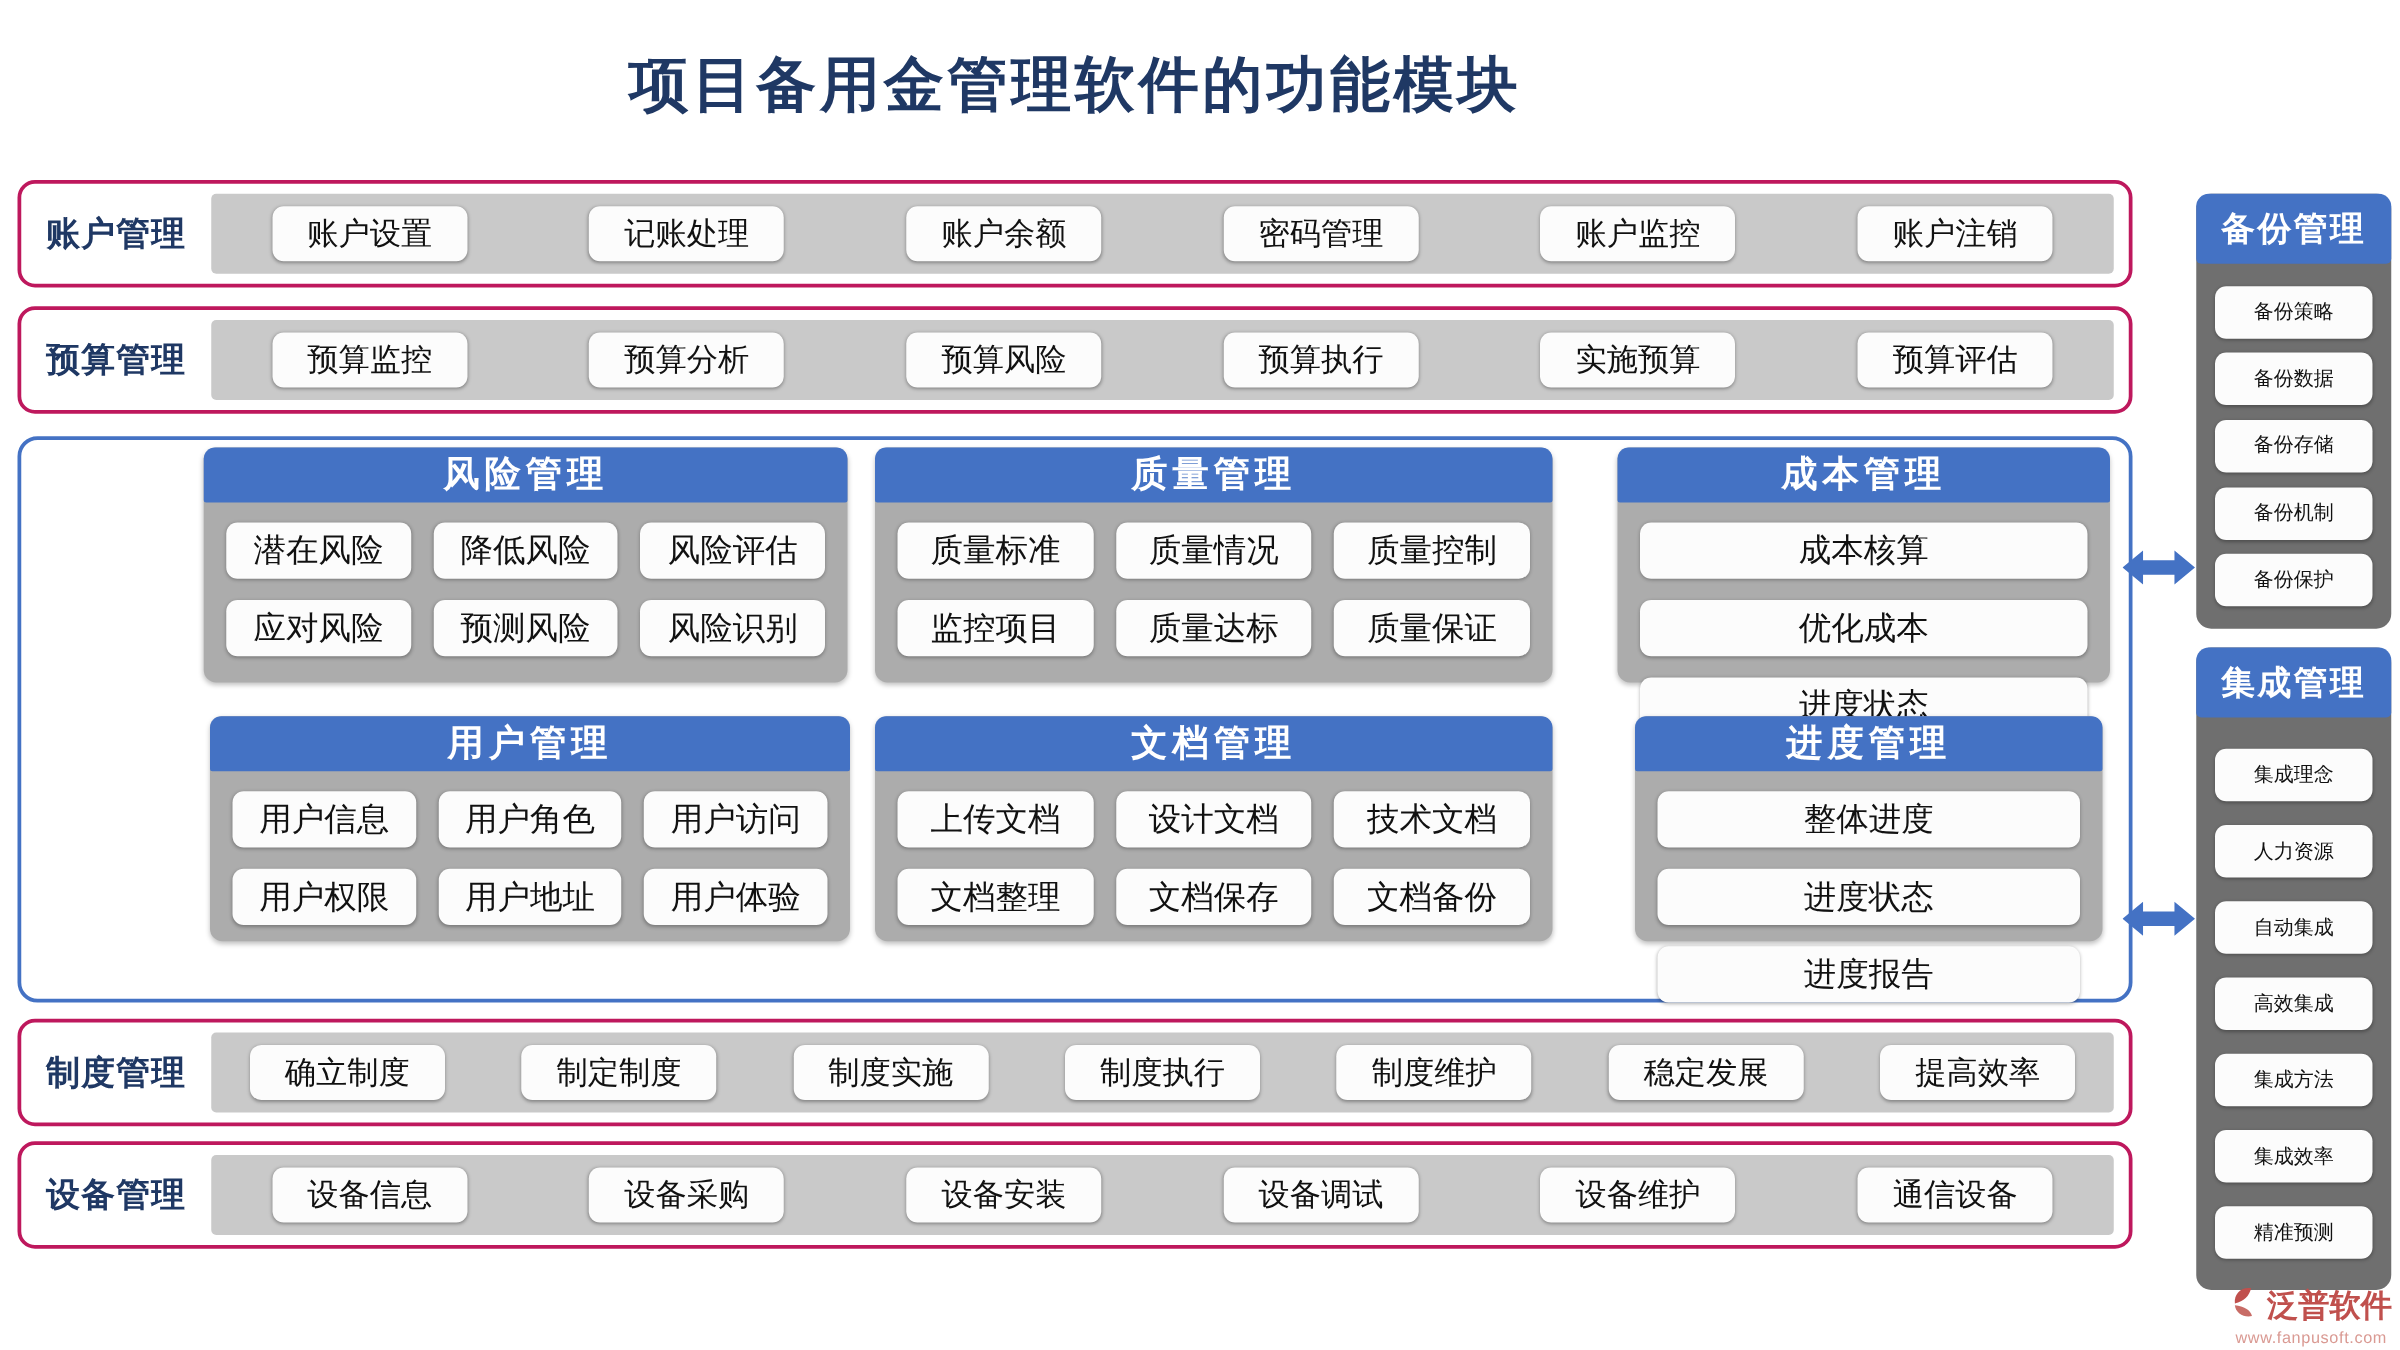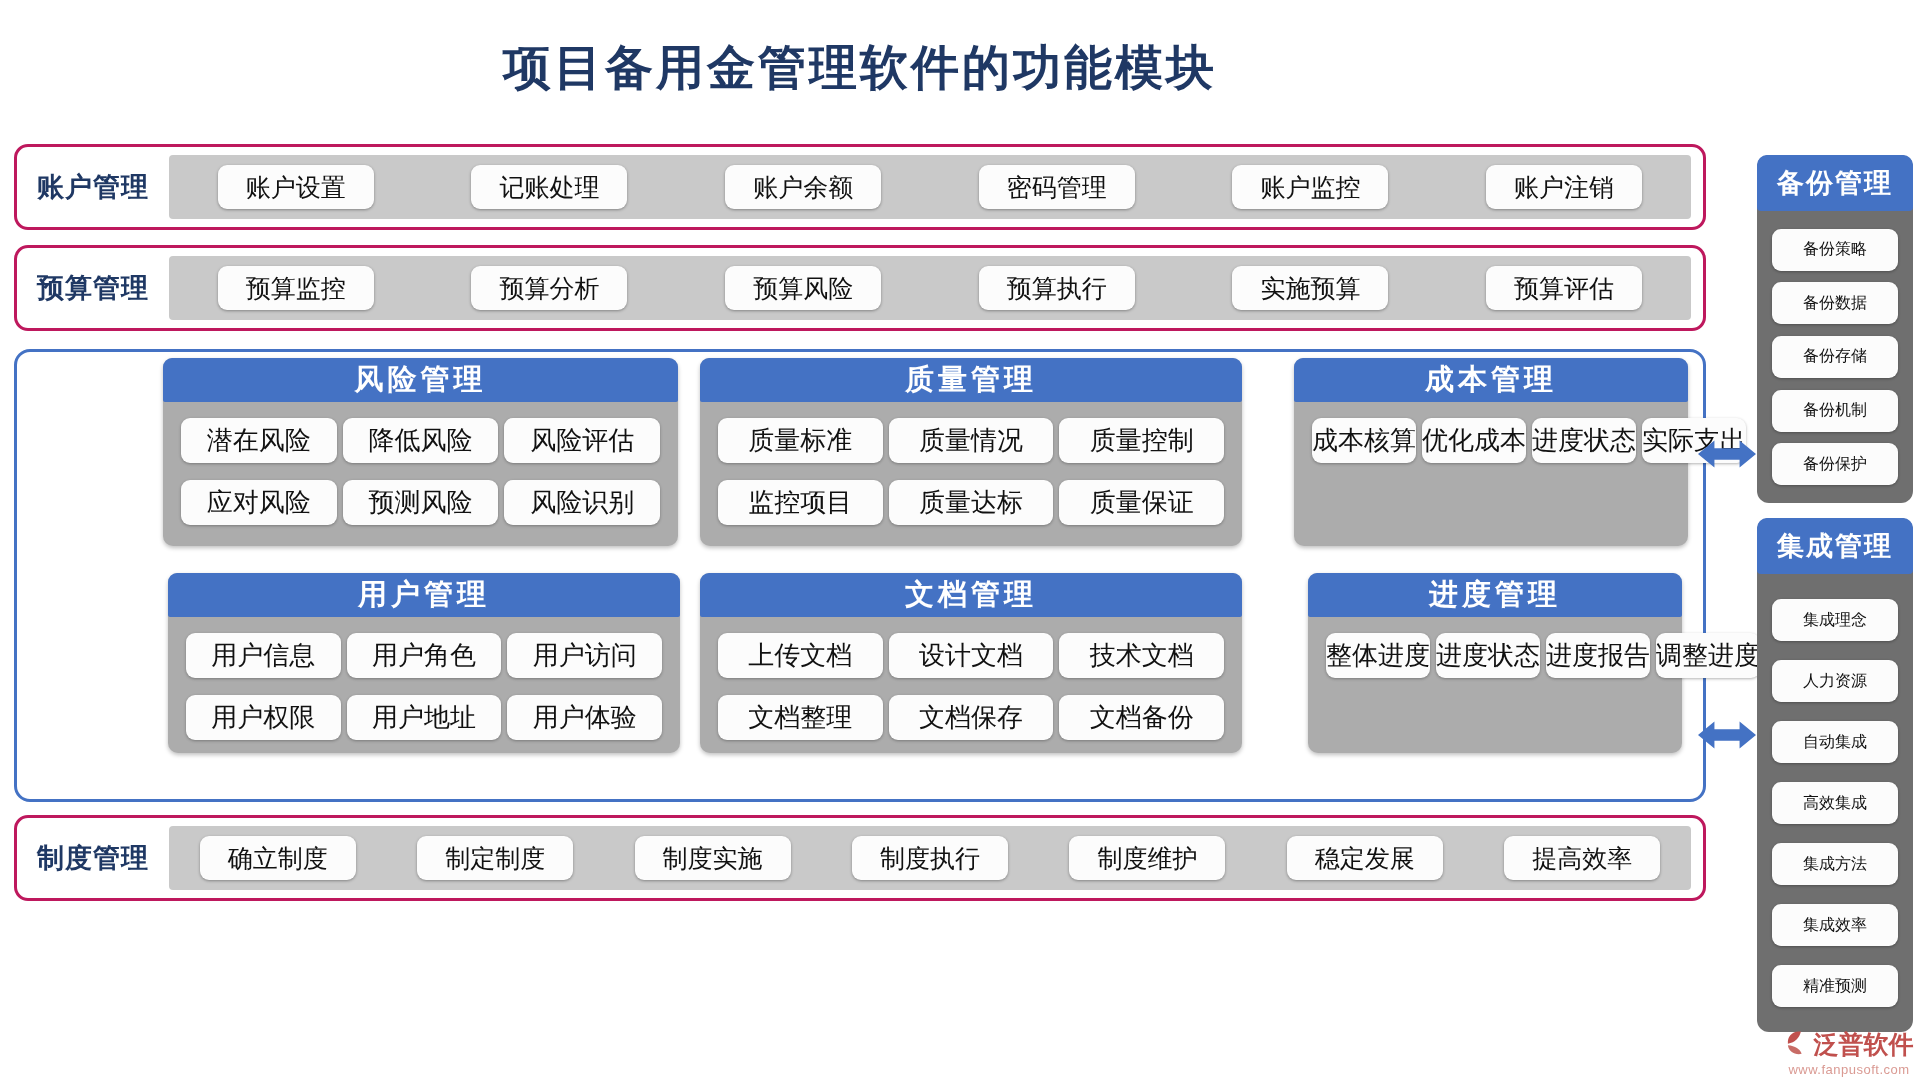--- a/index.html
+++ b/index.html
@@ -85,25 +85,25 @@
     color: #ffffff;
     font-weight: 700;
     font-size: 29px;
     letter-spacing: 4px;
     display: flex;
     align-items: center;
     justify-content: center;
   }
   .panel-body {
     display: grid;
-    gap: 17px 6px;
+    gap: 17px 18px;
     padding: 16px 18px;
   }
   .cols-3 { grid-template-columns: repeat(3, 1fr); }
-  .cols-2 { grid-template-columns: repeat(4, 1fr); }
+  .cols-2 { grid-template-columns: repeat(1, 1fr); }
   .pbtn {
     background: #FCFCFC;
     border-radius: 9px;
     height: 45px;
     display: flex;
     align-items: center;
     justify-content: center;
     font-size: 26px;
     color: #111111;
     box-shadow: 0 1px 3px rgba(0,0,0,0.3);
@@ -292,20 +292,31 @@
         <div class="btn">确立制度</div>
         <div class="btn">制定制度</div>
         <div class="btn">制度实施</div>
         <div class="btn">制度执行</div>
         <div class="btn">制度维护</div>
         <div class="btn">稳定发展</div>
         <div class="btn">提高效率</div>
       </div>
   </section>
 
+  <section class="band" style="top:913px;">
+    <div class="band-label">设备管理</div>
+    <div class="band-track">
+        <div class="btn">设备信息</div>
+        <div class="btn">设备采购</div>
+        <div class="btn">设备安装</div>
+        <div class="btn">设备调试</div>
+        <div class="btn">设备维护</div>
+        <div class="btn">通信设备</div>
+      </div>
+  </section>
 
   <aside class="side" style="top:155px; height:348px;">
     <div class="side-head">备份管理</div>
     <div class="side-body">
         <div class="sbtn">备份策略</div>
         <div class="sbtn">备份数据</div>
         <div class="sbtn">备份存储</div>
         <div class="sbtn">备份机制</div>
         <div class="sbtn">备份保护</div>
       </div>

